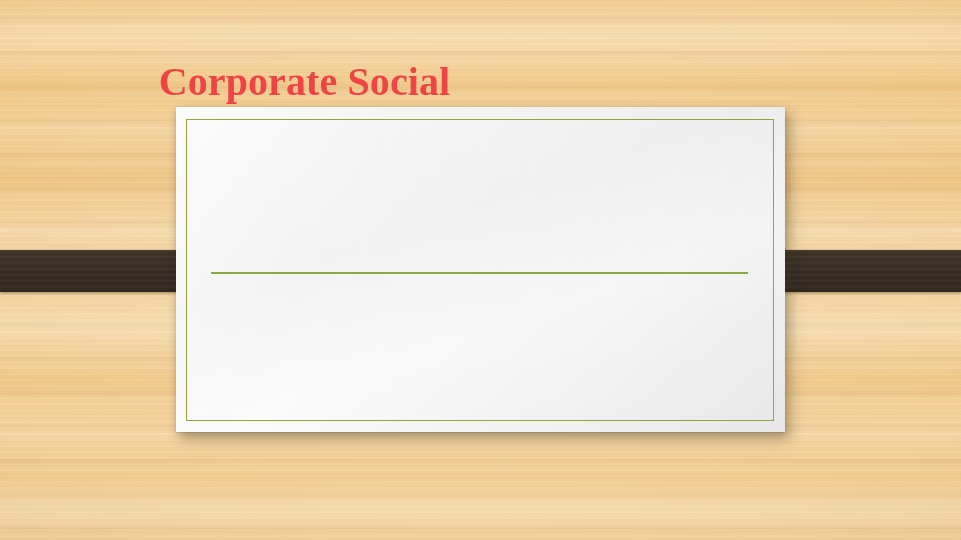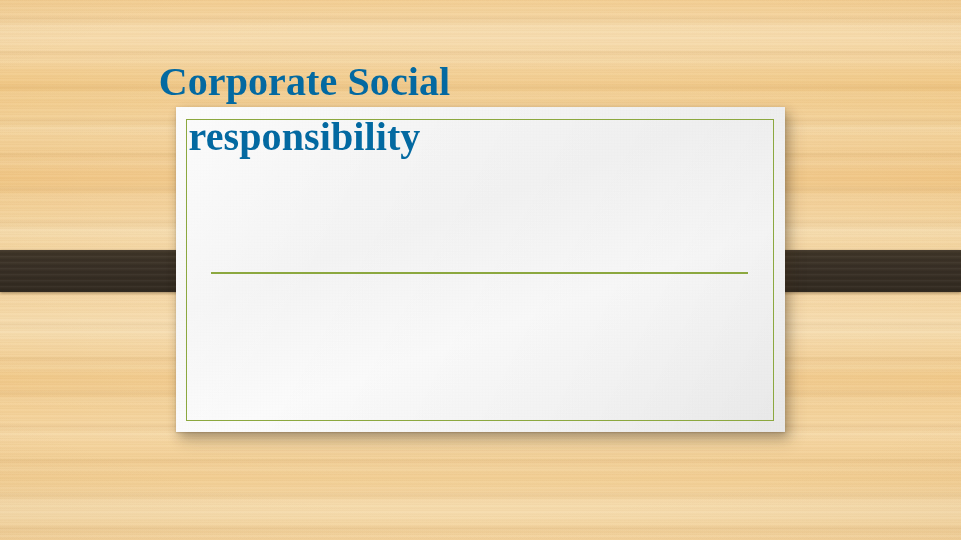--- a/index.html
+++ b/index.html
@@ -167,21 +167,21 @@
     text-align: center;
   }
 
   .slide-title {
     margin: 0;
     font-family: "Liberation Serif", "DejaVu Serif", serif;
     font-weight: bold;
     font-size: 40px;
     line-height: 1.38;
     letter-spacing: 0.1px;
-    color: #0369a1;
+    color: #ef4444;
     text-rendering: optimizeLegibility;
   }
 
   .title-rule {
     position: absolute;
     left: 211px;
     top: 272px;
     width: 537px;
     height: 0;
     border-top: 2px solid #8ca83f;
@@ -202,19 +202,18 @@
 
   <div class="card">
     <div class="card-texture"></div>
     <div class="card-sheen"></div>
     <div class="inner-frame"></div>
   </div>
 
   <div class="title-block">
     <h1 class="slide-title">
       <span>Corporate Social</span><br>
-      <span>responsibility</span>
     </h1>
   </div>
 
   <div class="title-rule"></div>
 
 </div>
 
 </body></html>

